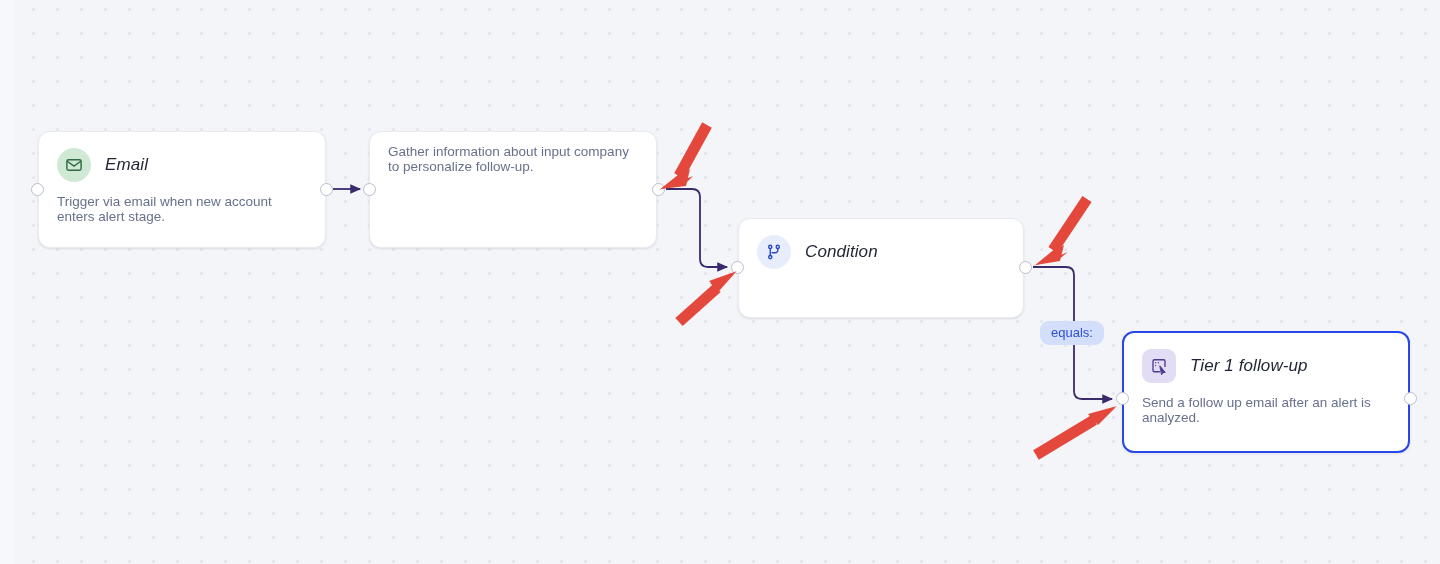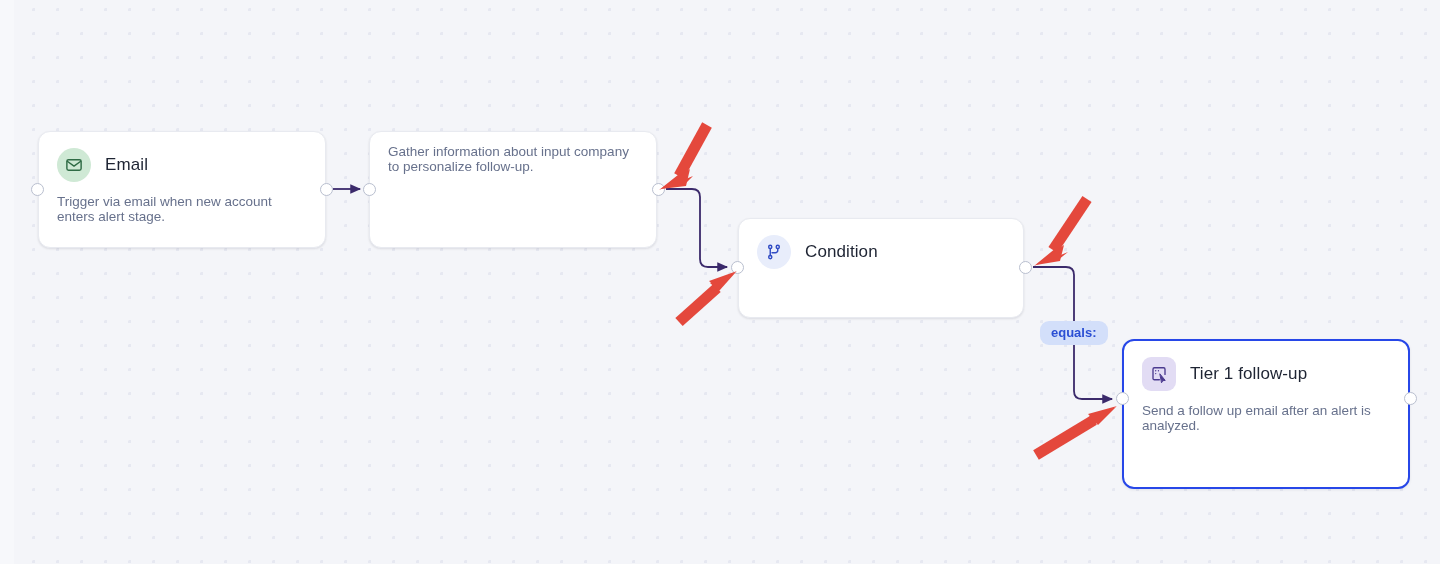--- a/index.html
+++ b/index.html
@@ -61,20 +61,21 @@
   .node.selected {
     border: 2px solid #2747e8;
     box-shadow: 0 1px 3px rgba(16, 24, 40, 0.08);
   }
 
   .node-head {
     display: flex;
     align-items: center;
     gap: 14px;
     padding: 16px 18px 0 18px;
+    font-style: italic;
   }
   .node-title {
     font-size: 17px;
     color: #1e2433;
     letter-spacing: 0.1px;
     white-space: nowrap;
   }
   .node-desc {
     padding: 12px 18px 16px 18px;
     font-size: 13.5px;
@@ -109,21 +110,21 @@
     z-index: 7;
   }
 
   
   .edge-label {
     position: absolute;
     z-index: 6;
     background: #d3dffa;
     color: #2b4fd4;
     font-size: 13px;
-    font-weight: bold;
+    font-weight: normal;
     padding: 4px 11px 5px 11px;
     border-radius: 9px;
     white-space: nowrap;
   }
 
   
   #annotation-layer {
     position: absolute;
     left: 0;
     top: 0;
@@ -187,21 +188,21 @@
         </svg>
       </span>
       <span class="node-title">Condition</span>
     </div>
   </div>
   <div class="handle" style="left:731px; top:261px;"></div>
   <div class="handle" style="left:1019px; top:261px;"></div>
 
   <div class="edge-label" style="left:1040px; top:321px;">equals:</div>
 
-  <div class="node selected" style="left:1122px; top:339px; width:288px; height:150px;">
+  <div class="node selected" style="left:1122px; top:331px; width:288px; height:122px;">
     <div class="node-head">
       <span class="chip rounded purple">
         <svg width="18" height="18" viewBox="0 0 24 24" fill="none" stroke="#4b3a8f" stroke-width="1.8" stroke-linecap="round" stroke-linejoin="round">
           <path d="M20 12.5 V5.5 A1.8 1.8 0 0 0 18.2 3.7 H5.8 A1.8 1.8 0 0 0 4 5.5 v12.4
                    A1.8 1.8 0 0 0 5.8 19.7 H12.5"></path>
           <path d="M7.6 7.6 h0.01 M7.6 11.4 h0.01 M11.3 7.6 h0.01"></path>
           <path d="M13.4 12.1 L20.3 20.6 L17.1 20.9 L15.6 23.3 Z" fill="#4b3a8f" stroke-width="1.3"></path>
         </svg>
       </span>
       <span class="node-title">Tier 1 follow-up</span>

